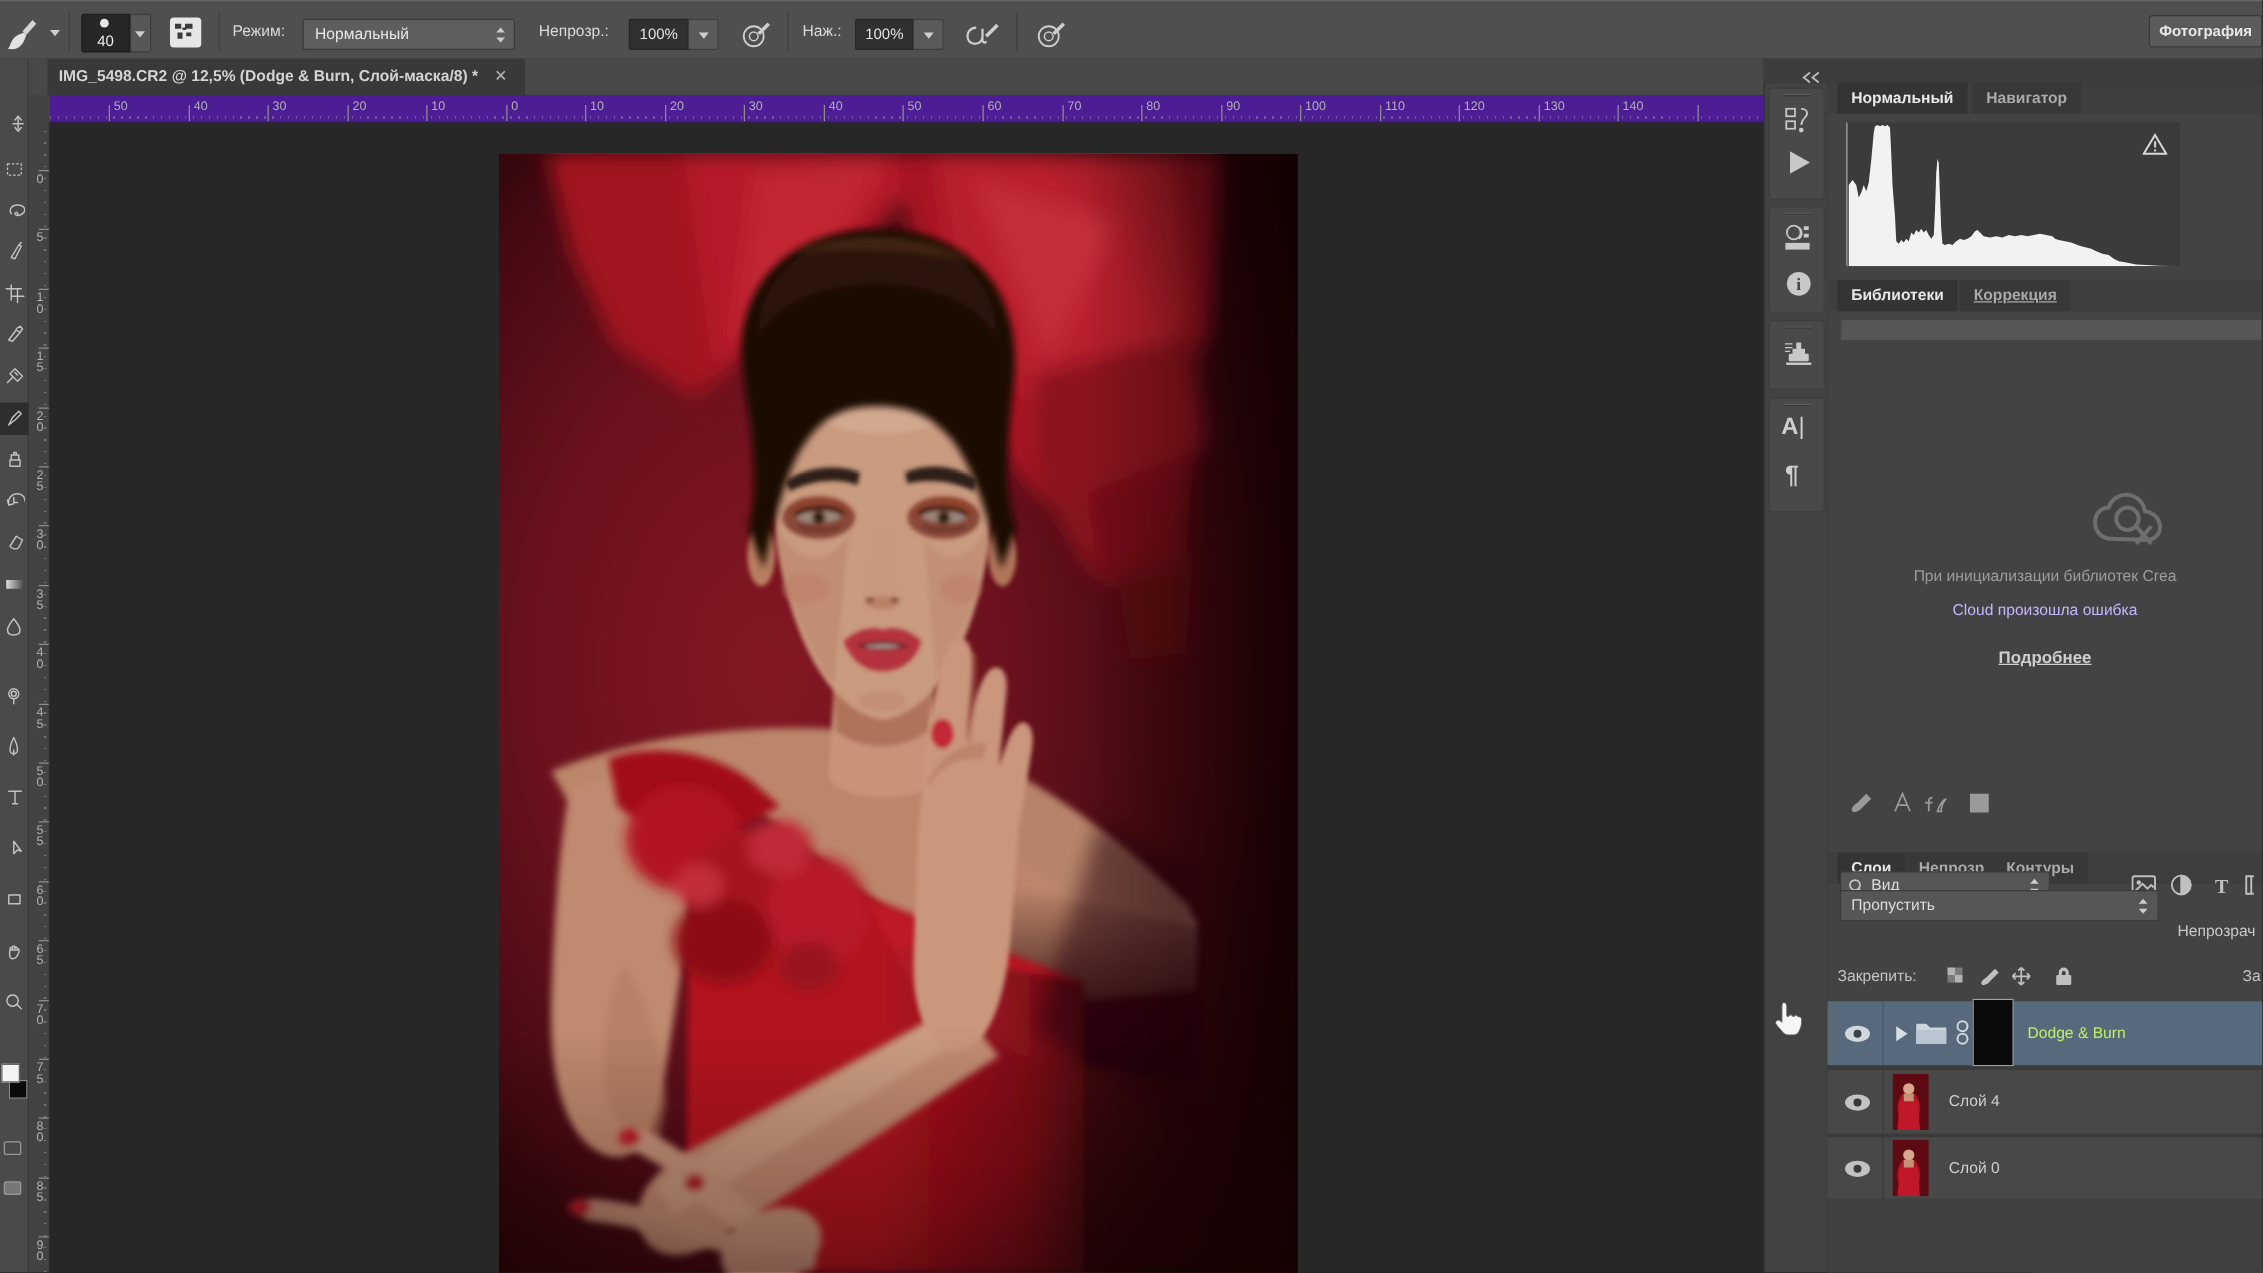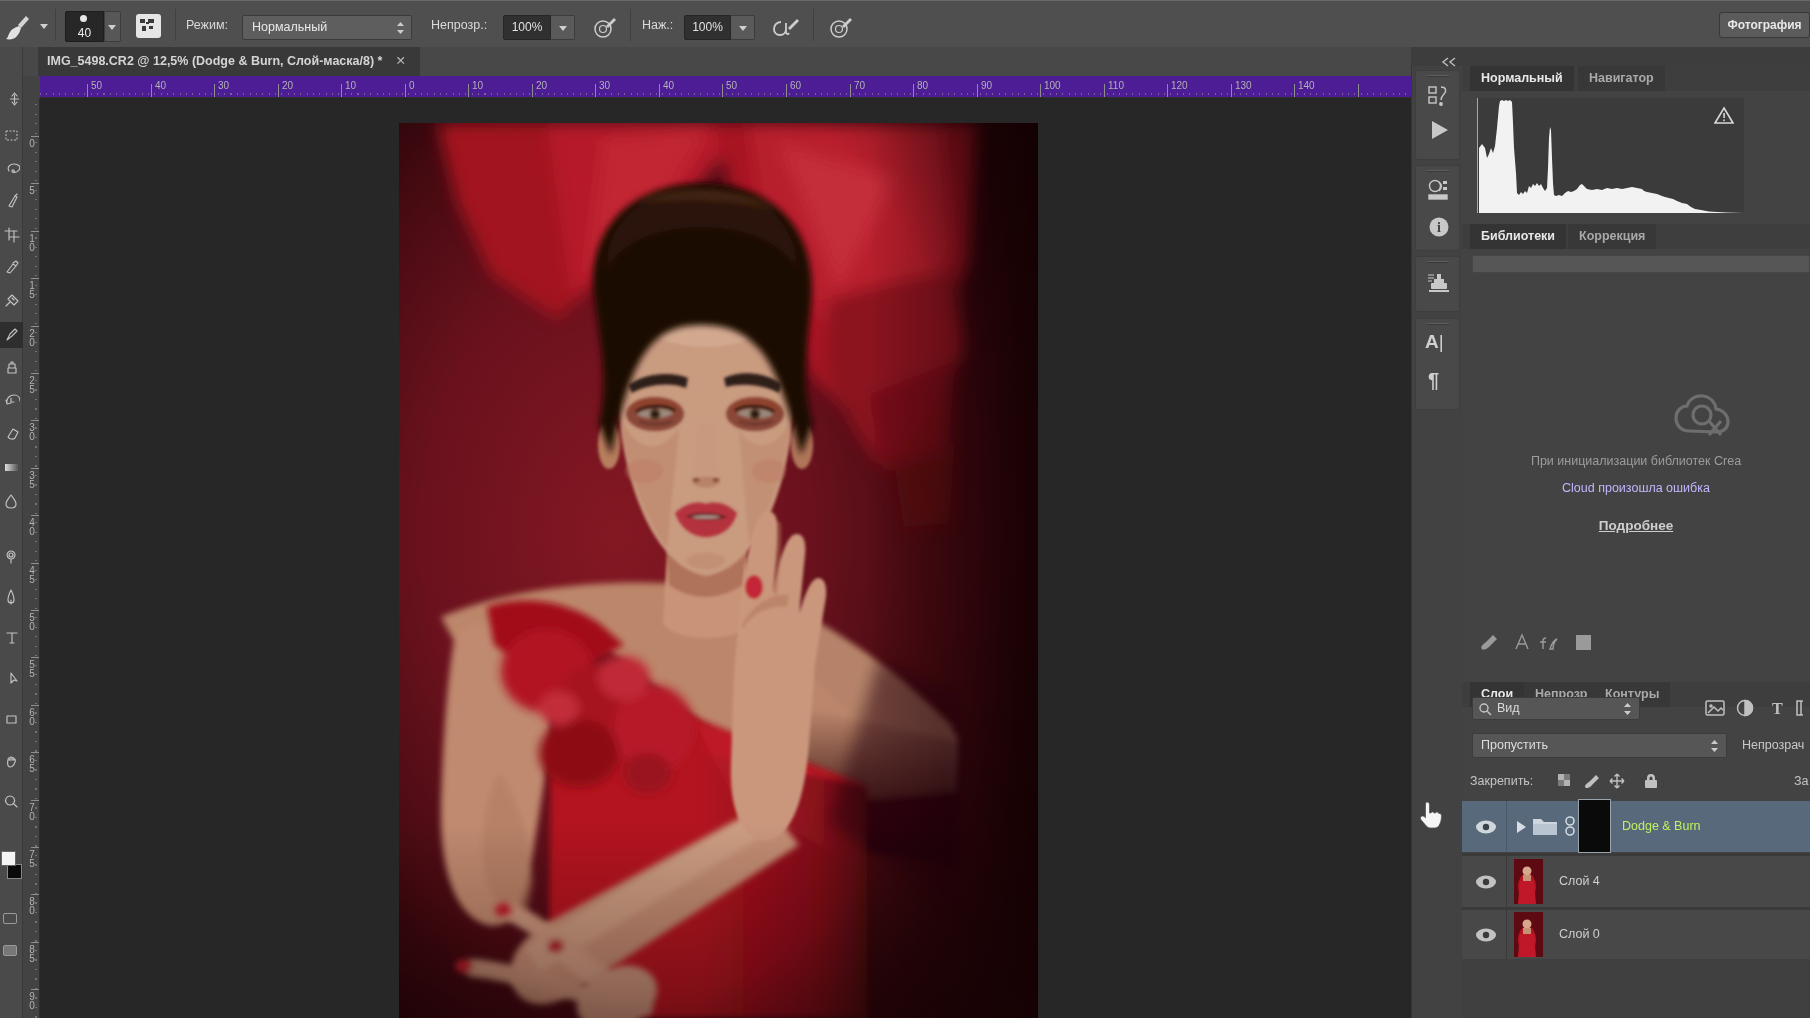--- a/index.html
+++ b/index.html
@@ -496,21 +496,21 @@
       </svg>
       <svg style="position:absolute; right:10px; top:8px;" width="20" height="18">
           <path d="M10,2 L19,17 L1,17 Z" fill="none" stroke="#d8d8d8" stroke-width="1.6"></path>
           <rect x="9.3" y="7" width="1.6" height="5" fill="#d8d8d8"></rect>
           <rect x="9.3" y="13.5" width="1.6" height="1.6" fill="#d8d8d8"></rect>
         </svg>
     </div>
 
     <div class="tabrow" style="top:158px;">
       <div class="ptab on" style="left:8px;">Библиотеки</div>
-      <div class="ptab" style="left:106px;">Коррекция</div>
+      <div class="ptab" style="left:106px;text-decoration:underline;">Коррекция</div>
     </div>
     <div style="position:absolute; left:10px; top:189px; width:338px; height:18px; background:#565656; border:1px solid #464646; border-radius:2px;"></div>
     <svg style="position:absolute; left:210px; top:325px;" width="60" height="52" viewBox="0 0 60 52">
       <g fill="none" stroke="#6e6e6e" stroke-width="3.2">
         <path d="M17,40 C9,40 4,34 4,27 C4,20 9,15 15,15 C17,8 24,4 31,5 C38,6 43,11 44,18 C51,19 56,24 56,31 C56,37 51,41 45,41 Z"></path>
         <circle cx="30" cy="24" r="9"></circle>
         <path d="M37,30 L49,44 M49,30 L37,44"></path>
       </g>
     </svg>
     <div style="position:absolute; left:0px; top:388px; width:348px; text-align:center; color:#9d9d9d; font-size:12.5px;">При инициализации библиотек Crea</div>
@@ -547,21 +547,21 @@
         <circle cx="6" cy="7" r="1.8" fill="#c0c0c0" stroke="none"></circle>
         <path d="M3,14 L9,8 L13,12 L16,9 L18,11"></path>
         <circle cx="40" cy="9" r="7.5"></circle>
         <path d="M40,1.5 a7.5,7.5 0 0,1 0,15 Z" fill="#c0c0c0"></path>
       </g>
       <text x="67" y="15" font-size="16" font-weight="bold" fill="#c0c0c0" font-family="Liberation Serif">T</text>
       <g stroke="#c0c0c0" fill="none" stroke-width="1.5">
           <path d="M98,2 h-6 v14 h6 M96,2 v14"></path>
         </g>
     </svg>
-    <div style="position:absolute; left:10px; top:667px; width:255px; height:25px; background:#565656; border:1px solid #3c3c3c; border-radius:2px;">
+    <div style="position:absolute; left:10px; top:646px; width:255px; height:25px; background:#565656; border:1px solid #3c3c3c; border-radius:2px;">
       <span style="position:absolute; left:8px; top:4px; color:#dcdcdc; font-size:12.5px;">Пропустить</span>
       <svg style="position:absolute; right:7px; top:5px;" width="9" height="14">
           <path d="M1,5 L4.5,1 L8,5 Z" fill="#ccc"></path>
           <path d="M1,9 L4.5,13 L8,9 Z" fill="#ccc"></path>
         </svg>
     </div>
     <div style="position:absolute; left:280px; top:672px; color:#c8c8c8; font-size:12.5px;">Непрозрач</div>
     <div style="position:absolute; left:8px; top:708px; color:#c4c4c4; font-size:12.5px;">Закрепить:</div>
     <svg style="position:absolute; left:95px; top:705px;" width="110" height="20">
       <g fill="#c0c0c0">

